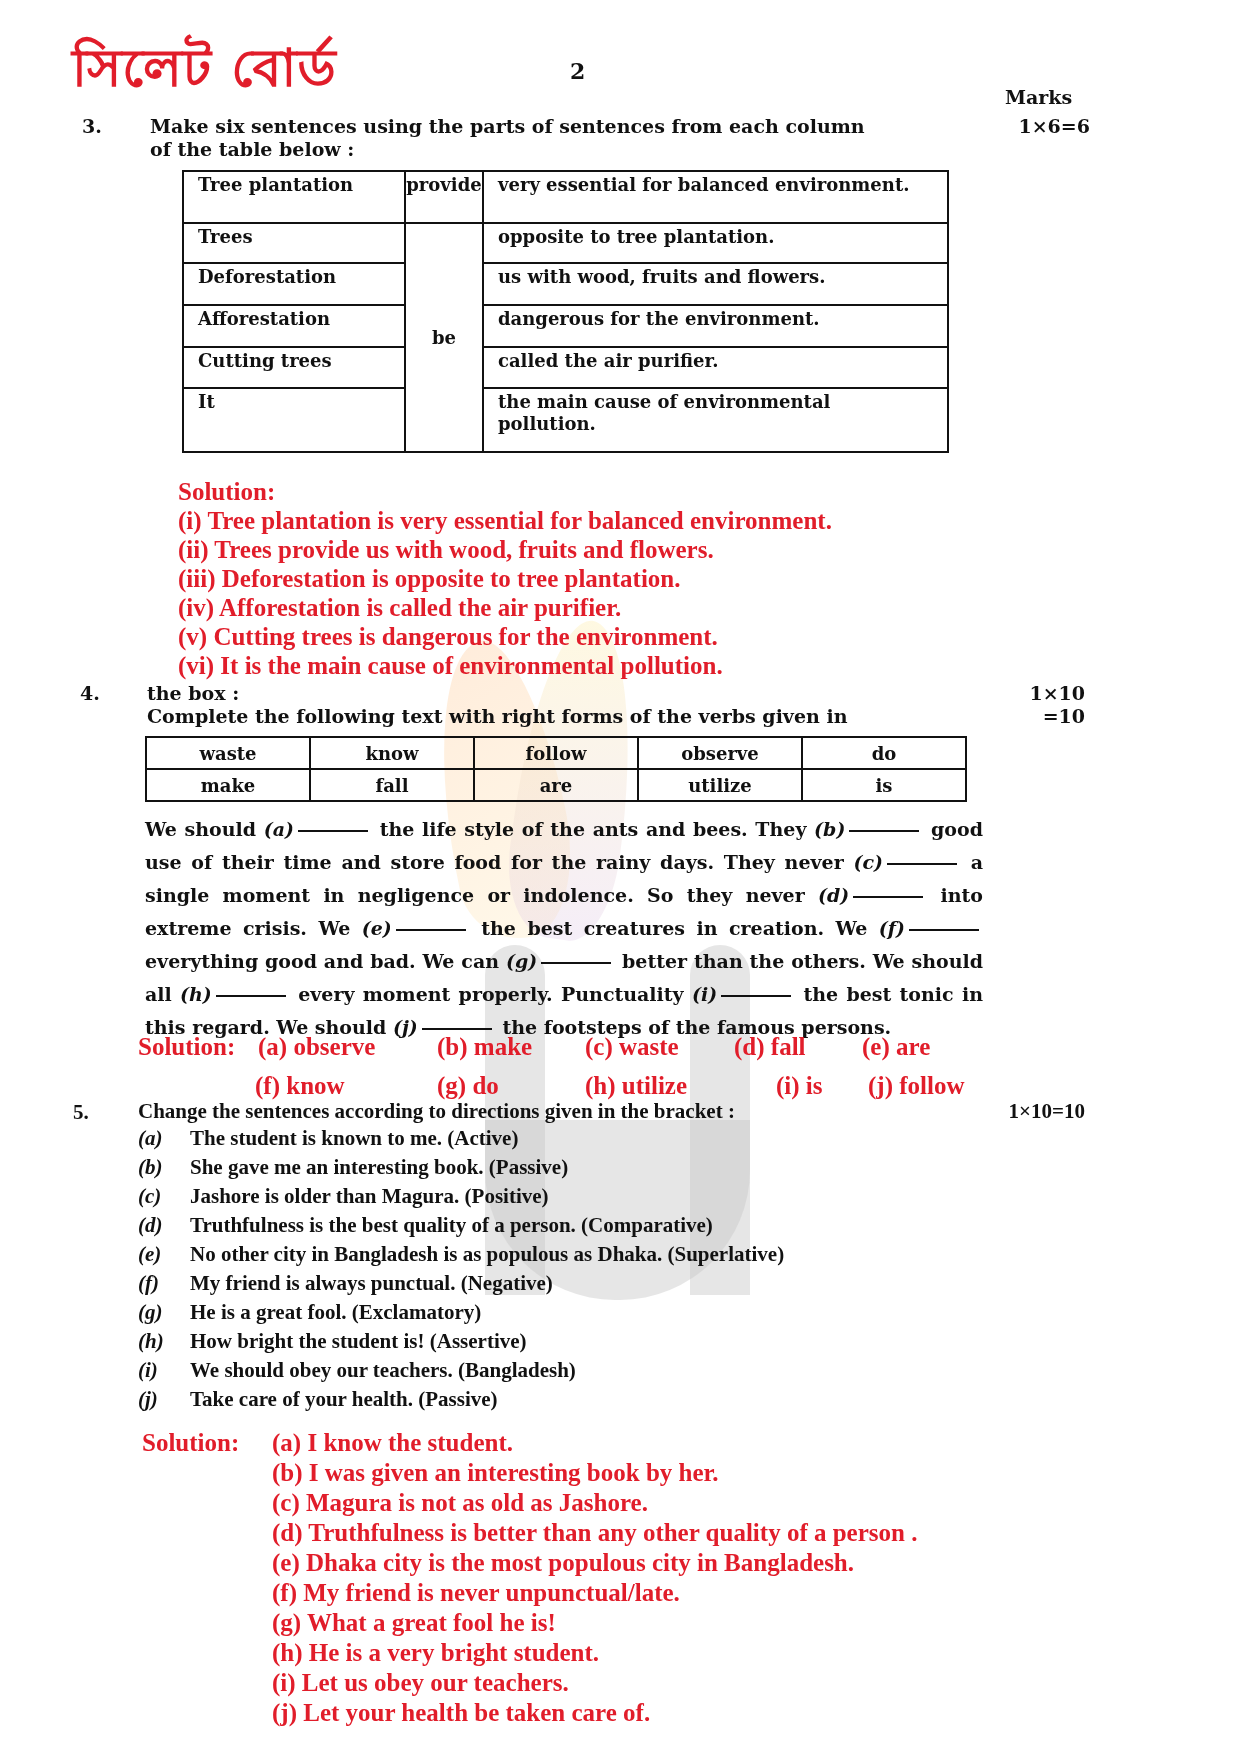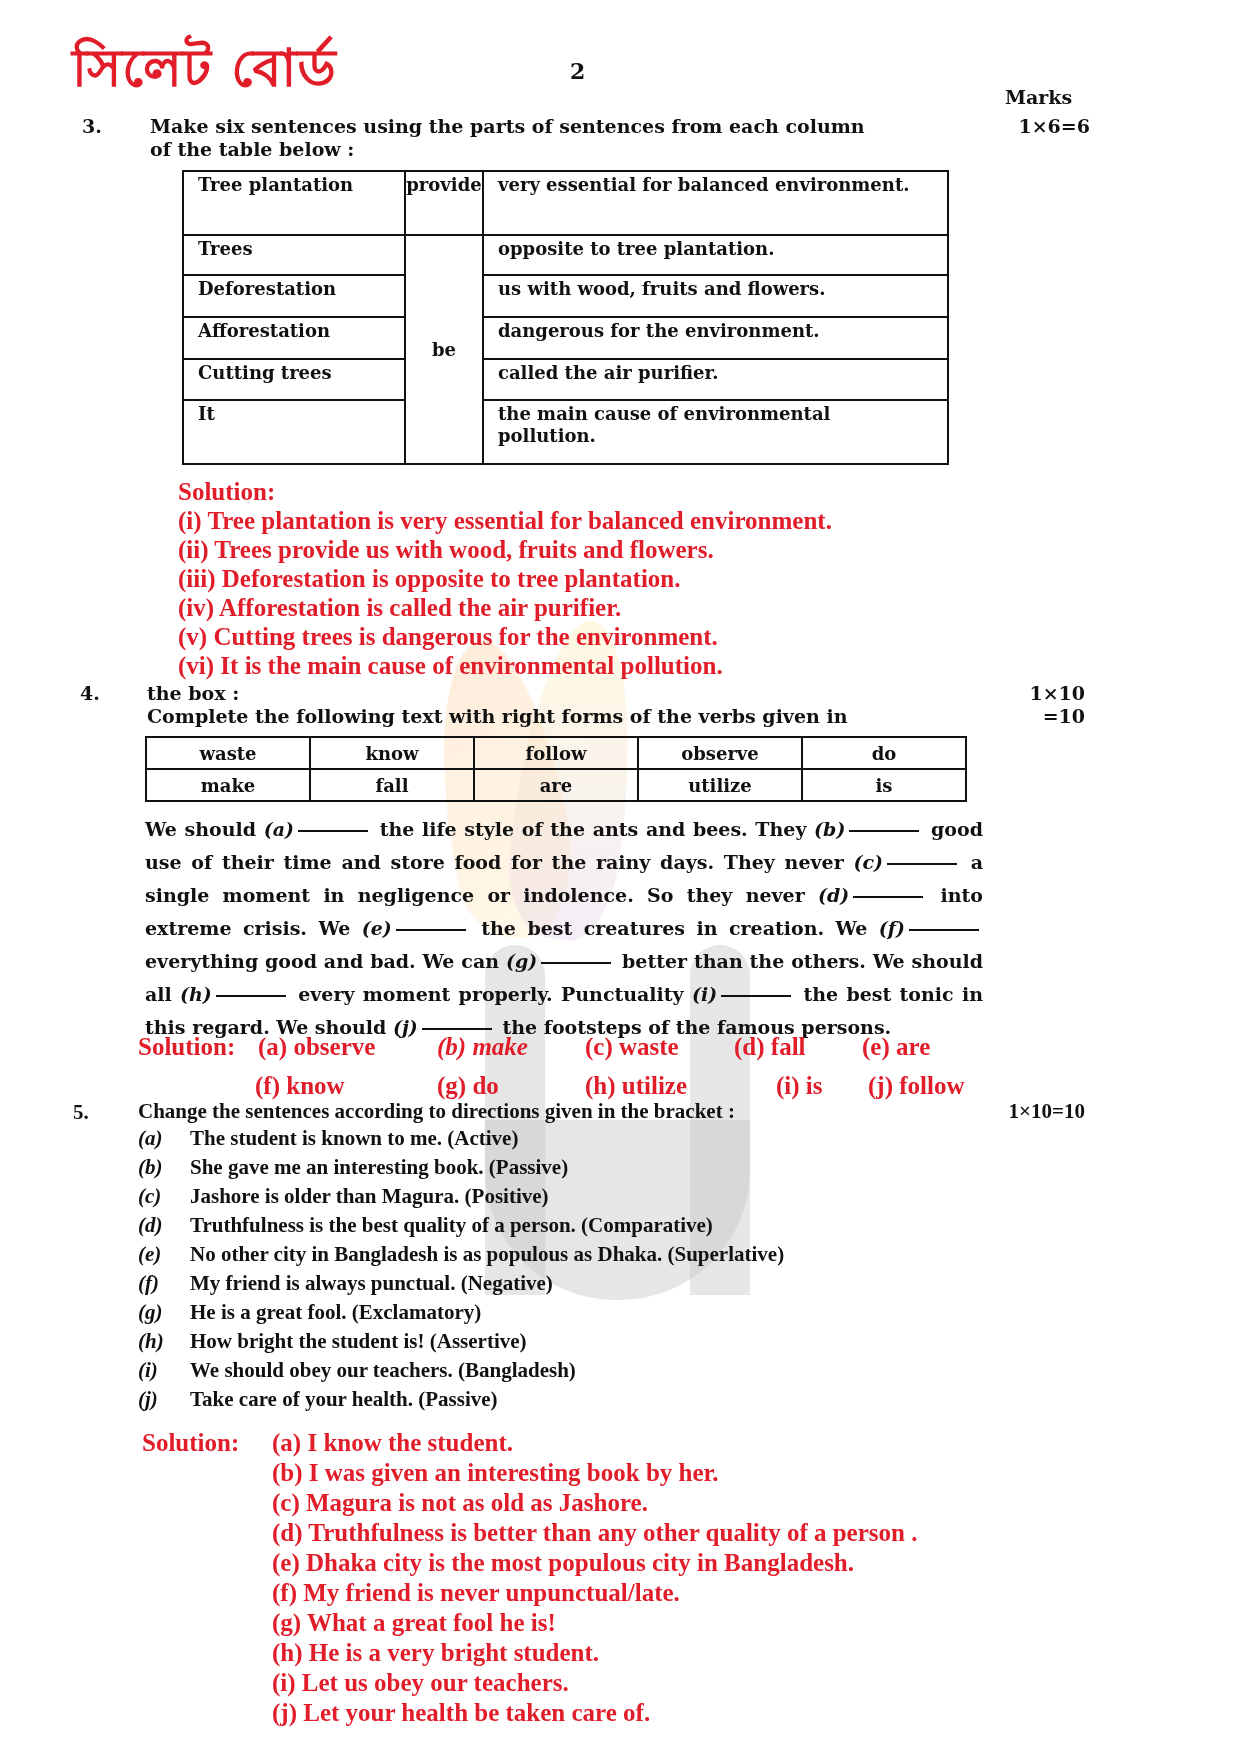--- a/index.html
+++ b/index.html
@@ -63,21 +63,21 @@
 <div>
   <div class="qnum serif" style="left:82px; top:115px;">3.</div>
   <div class="qtext serif" style="left:150px; top:115px;">
     <div>Make six sentences using the parts of sentences from each column</div>
     <div>of the table below :</div>
   </div>
   <div class="marks serif" style="left:990px; top:115px; width:100px;">1×6=6</div>
 
   <table class="t3">
     <tbody>
-        <tr style="height:64px;">
+        <tr style="height:52px;">
       <td class="c1">Tree plantation</td>
       <td class="c2" style="vertical-align:top; padding-top:2px;">provide</td>
       <td class="c3">very essential for balanced environment.</td>
     </tr>
     <tr style="height:40px;">
       <td class="c1">Trees</td>
       <td class="c2" rowspan="5" style="border-top:none;">be</td>
       <td class="c3">opposite to tree plantation.</td>
     </tr>
     <tr style="height:42px;">
@@ -165,21 +165,21 @@
     <i>(i)</i><span class="blank"></span>
     <span>the best tonic in this</span>
     <span>regard. We should</span>
     <i>(j)</i><span class="blank"></span>
     <span>the footsteps of the famous persons.</span>
   </div>
 
   <div>
     <div class="sol-line red" style="left:138px; top:1032px;">Solution:</div>
     <div class="sol-line red" style="left:258px; top:1032px;">(a) observe</div>
-    <div class="sol-line red" style="left:437px; top:1032px;font-style:italic;">(b) make</div>
+    <div class="sol-line red" style="left:437px; top:1032px;">(b) make</div>
     <div class="sol-line red" style="left:585px; top:1032px;">(c) waste</div>
     <div class="sol-line red" style="left:734px; top:1032px;text-align:right;">(d) fall</div>
     <div class="sol-line red" style="left:862px; top:1032px;">(e) are</div>
     <div class="sol-line red" style="left:255px; top:1071px;">(f) know</div>
     <div class="sol-line red" style="left:437px; top:1071px;">(g) do</div>
     <div class="sol-line red" style="left:585px; top:1071px;">(h) utilize</div>
     <div class="sol-line red" style="left:776px; top:1071px;">(i) is</div>
     <div class="sol-line red" style="left:868px; top:1071px;">(j) follow</div>
   </div>
 </div>

